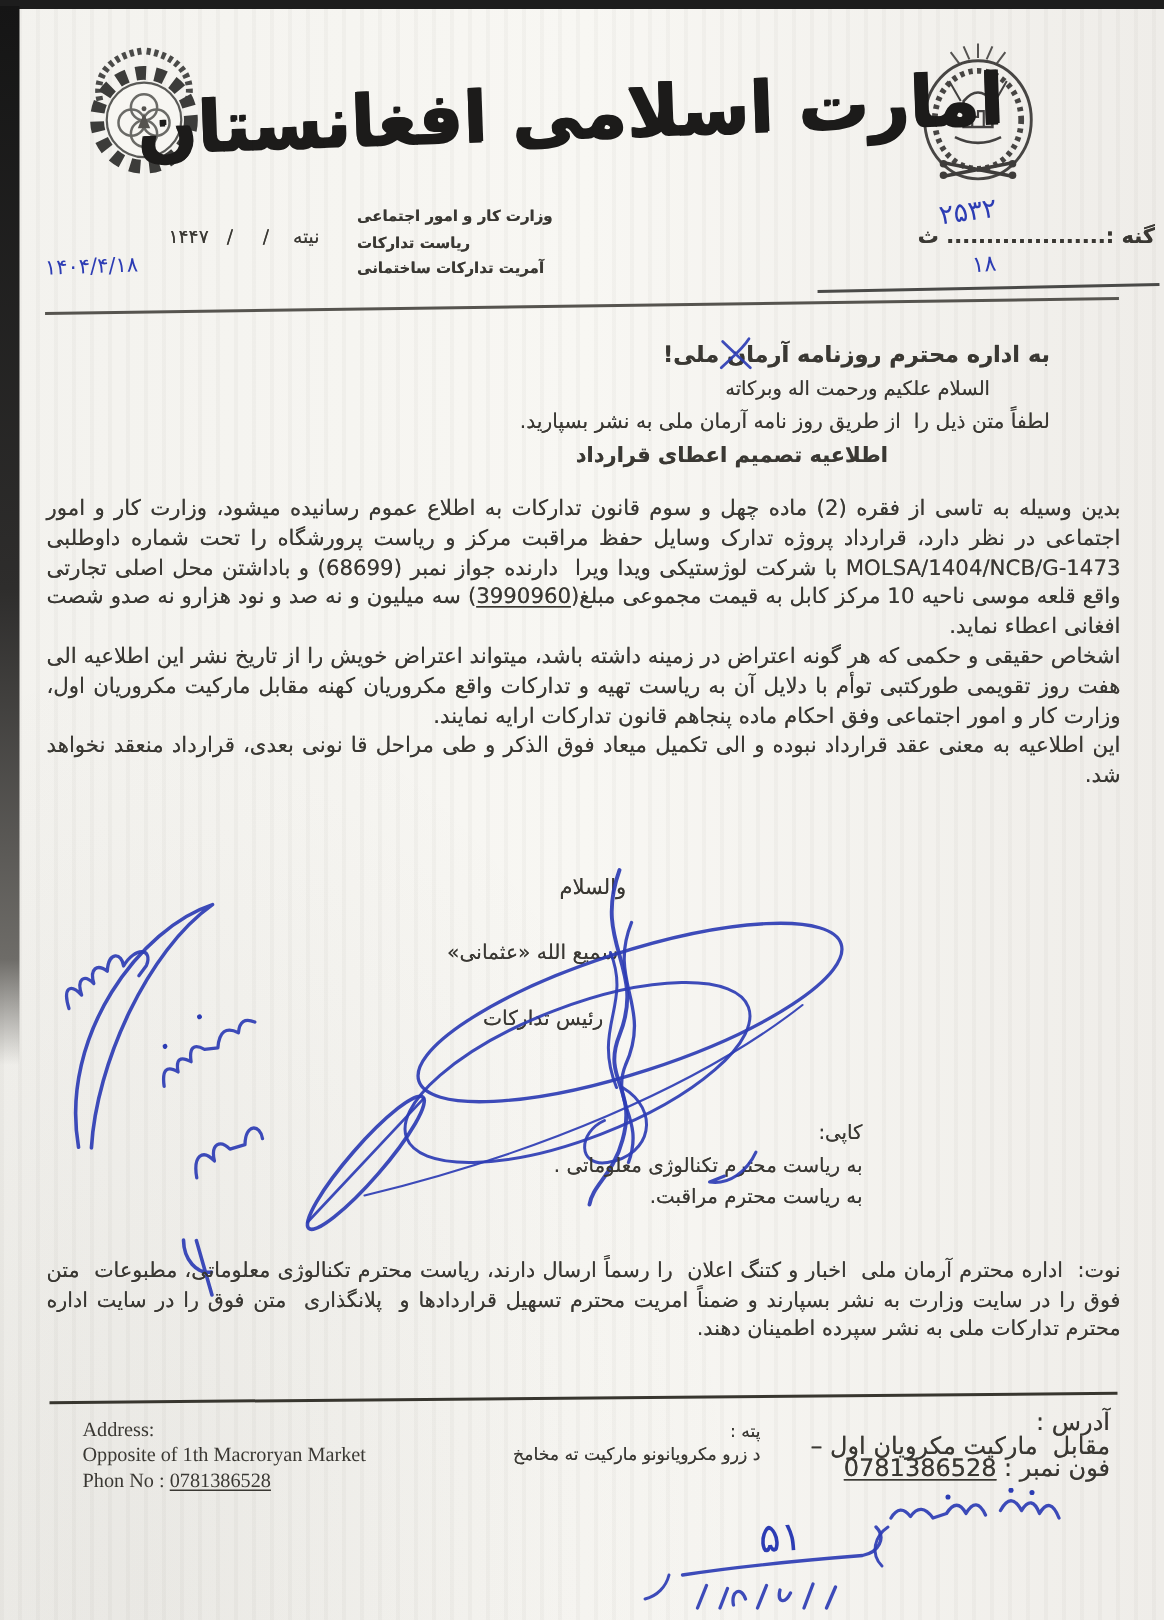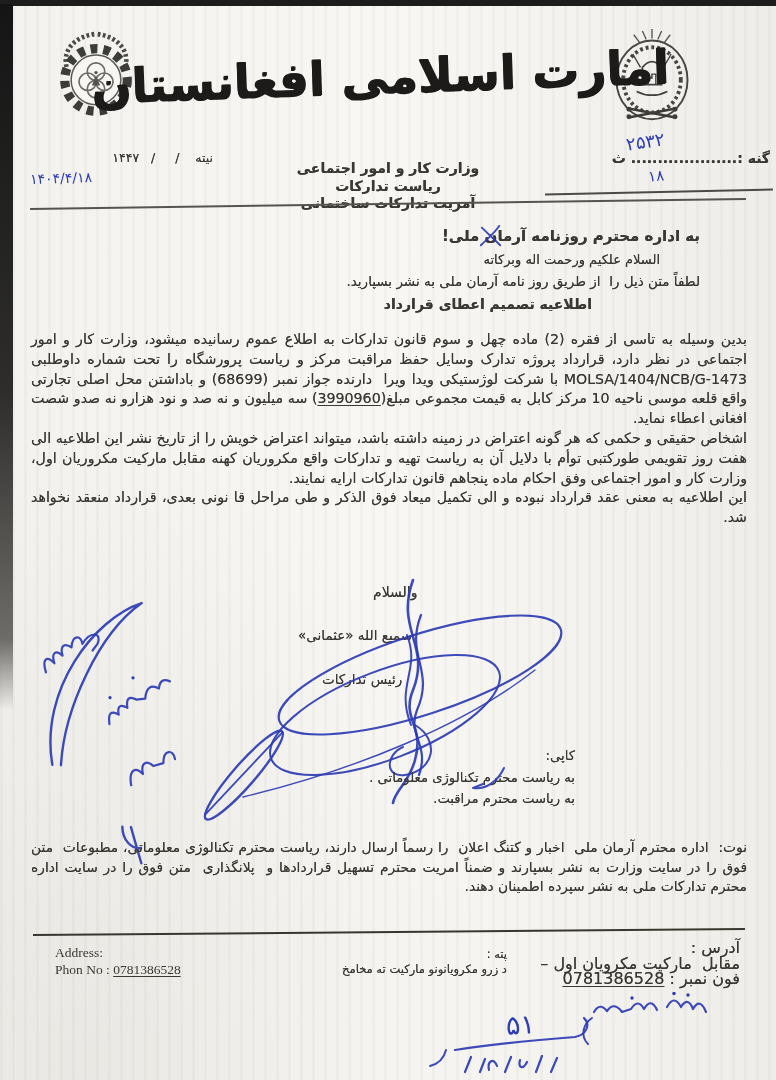--- a/index.html
+++ b/index.html
@@ -14,21 +14,21 @@
   .abs{position:absolute;}
   .edge-top{left:0;top:0;width:776px;height:6px;background:#1d1d1d;}
   .edge-left{left:0;top:4px;width:13px;height:706px;
     background:linear-gradient(180deg,#151515 0%,#2e2d2c 55%,#6e6c68 90%,rgba(110,108,104,0));}
   .rtl{direction:rtl;unicode-bidi:plaintext;}
   .ink{color:#3a3833;text-shadow:0 0 .4px rgba(58,56,51,.8);}
   .blue{color:#2c3cb4;}
   .calligraphy{left:165px;top:26px;width:430px;height:100px;display:flex;align-items:center;justify-content:center;
     font-size:47px;font-weight:700;color:#1c1b1a;letter-spacing:-2px;transform:rotate(-2deg);
     text-shadow:1px 0 #1c1b1a,0 1px #1c1b1a;white-space:nowrap;}
-  .ministry{left:238px;top:136px;width:300px;text-align:center;font-size:14px;font-weight:700;line-height:17.5px;margin-top:24px;}
+  .ministry{left:238px;top:136px;width:300px;text-align:left;font-size:10px;font-weight:700;line-height:17.5px;}
   .ref-label{left:552px;top:150px;width:218px;font-size:14px;font-weight:700;text-align:right;}
   .hand{font-weight:400;}
   .ref-num{left:626px;top:131px;font-size:18px;transform:rotate(-8deg);letter-spacing:2px;}
   .ref-sub{left:648px;top:167px;font-size:15px;transform:rotate(-5deg);}
   .ref-underline{left:545px;top:191px;width:228px;height:1.5px;background:#4a4a48;transform:rotate(-1.2deg);}
   .date-label{left:28px;top:150px;width:185px;font-size:12.5px;text-align:right;}
   .date-written{left:30px;top:169px;width:120px;font-size:14px;transform:rotate(-2deg);letter-spacing:1px;}
   .sep-main{left:30px;top:203px;width:716px;height:1.6px;background:#56544f;transform:rotate(-0.8deg);}
   .bismillah{left:300px;top:211px;width:290px;text-align:center;font-size:12.5px;}
   .recipient{right:76px;top:227px;font-size:15px;font-weight:700;}
@@ -165,20 +165,21 @@
     <div>آدرس :</div>
     <div>مقابل &nbsp;مارکیت مکرویان اول –</div>
     <div><span>فون نمبر : </span><span class="u">0781386528</span></div>
   </div>
   <div class="abs addr-ps ink rtl">
     <div>پته :</div>
     <div>د زرو مکرویانونو مارکیت ته مخامخ</div>
   </div>
   <div class="abs addr-en">
     <div>Address:</div>
+    <div>Opposite of 1th Macroryan Market</div>
     <div><span>Phon No : </span><span class="u">0781386528</span></div>
   </div>
 
   <svg class="abs" style="left:370px;top:992px" width="350" height="88" viewBox="0 0 350 88">
     <path class="stroke" stroke-width="2.2" d="M336,20 q-6,-15 -13,-3 q-5,-13 -12,-2 q-7,-13 -14,0 m-10,3 q-6,-13 -13,-1 q-6,-11 -13,0 l-9,3 q-8,-11 -15,-1 q-7,-9 -13,1"></path>
     <circle cx="318" cy="3" r="1.7" fill="#2c3cb4"></circle>
       <circle cx="304" cy="1.5" r="1.7" fill="#2c3cb4"></circle>
       <circle cx="262" cy="6" r="1.7" fill="#2c3cb4"></circle>
     <path class="stroke" stroke-width="2" d="M222,26 c-9,6 -12,18 -4,26"></path>
     <text x="136" y="42" font-size="27" fill="#2c3cb4" transform="rotate(-4 150 36)" style="font-family:'DejaVu Sans',sans-serif">۵۱</text>

